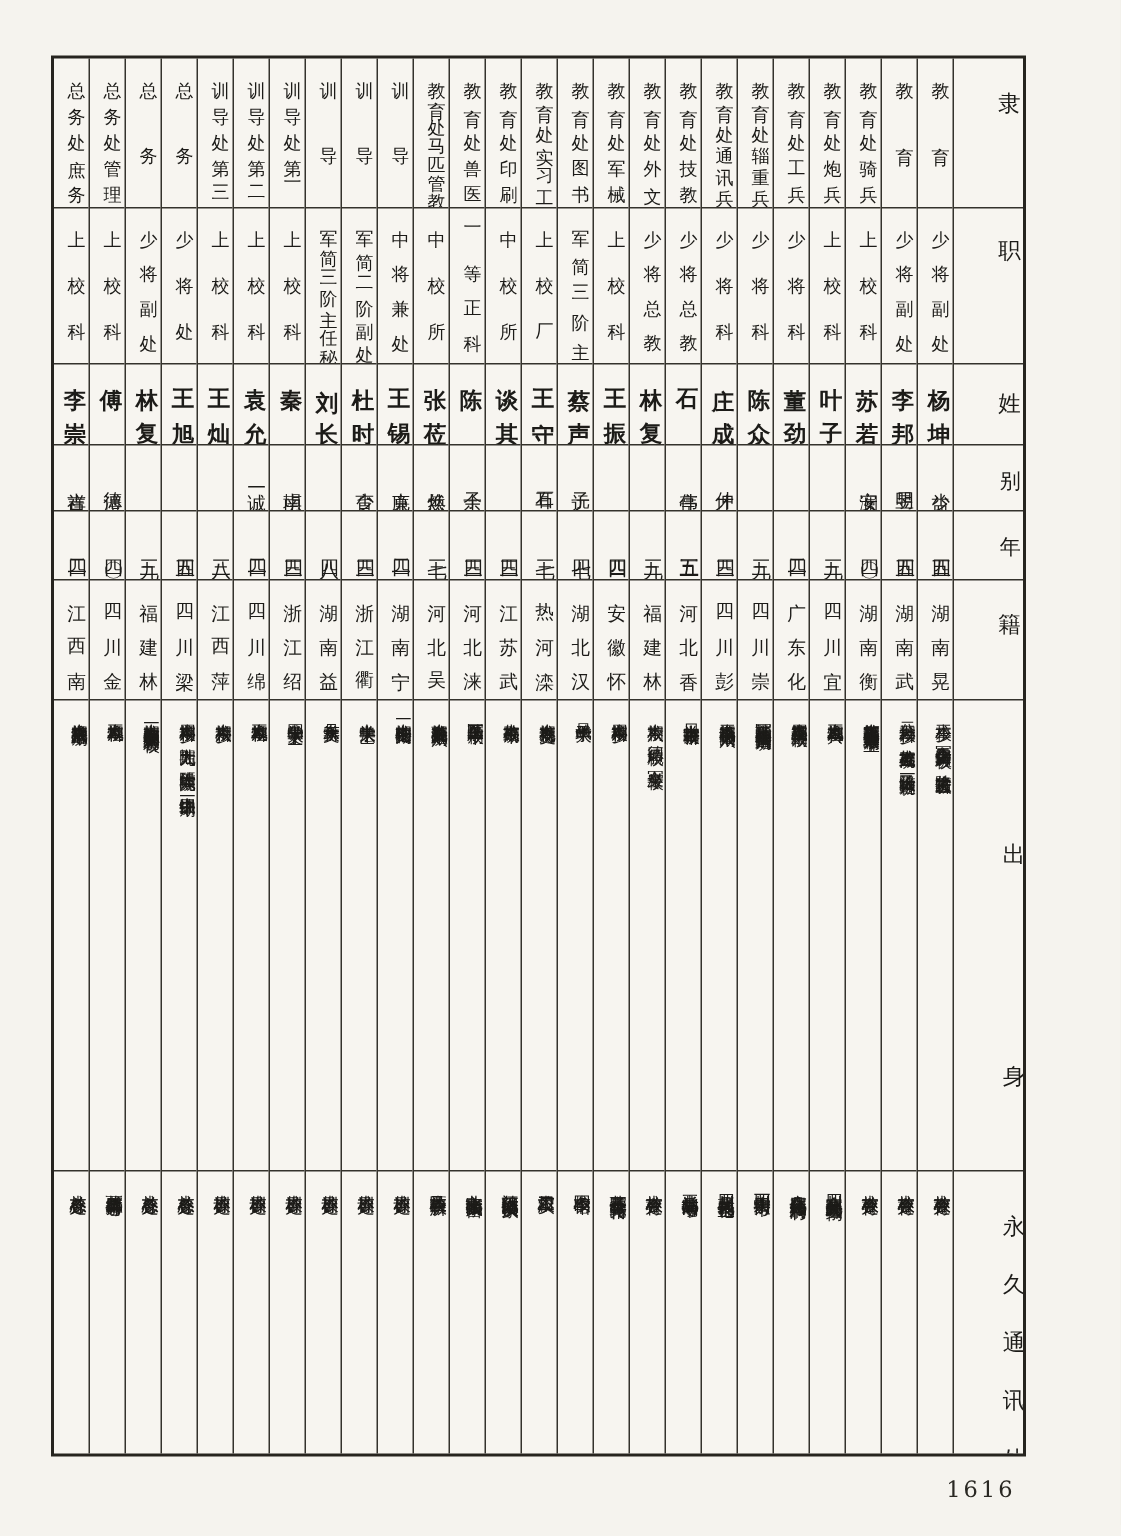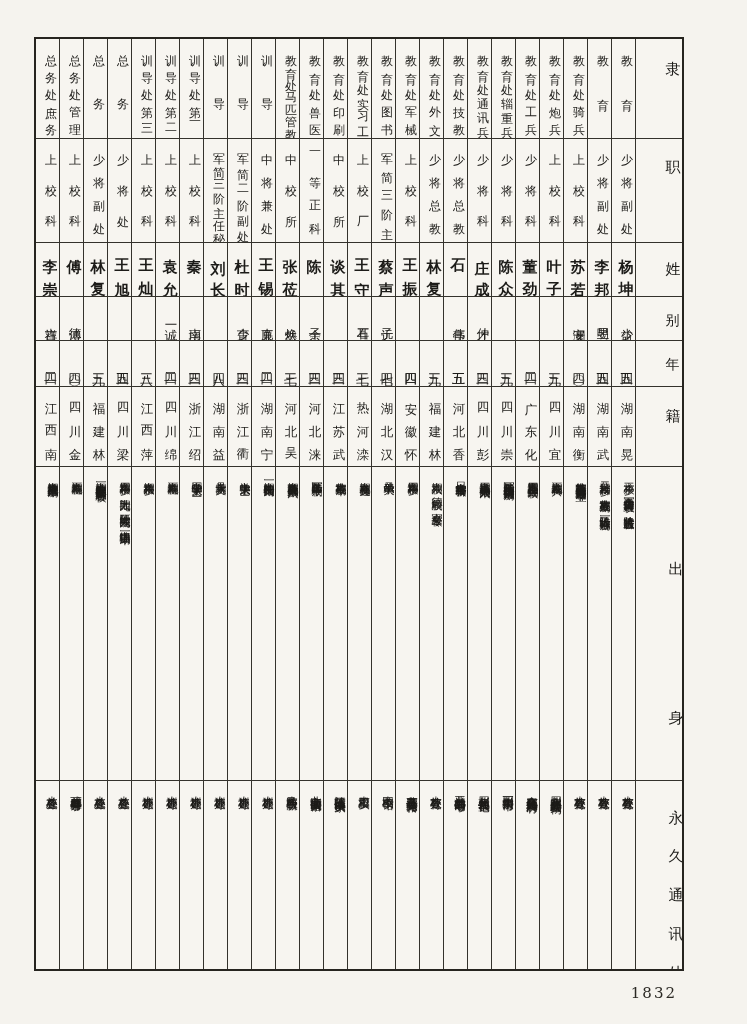--- a/index.html
+++ b/index.html
@@ -765,14 +765,14 @@
           <span class="vt">籍贯</span>
         </div>
       <div class="cell r7 vjust">
           <span class="vt">出身</span>
         </div>
       <div class="cell r8 vjust">
           <span class="vt">永久通讯处</span>
         </div>
     </div>
   </div>
-  <div class="page-number">1832</div>
+  <div class="page-number">1616</div>
 </div>
 
 </body></html>

